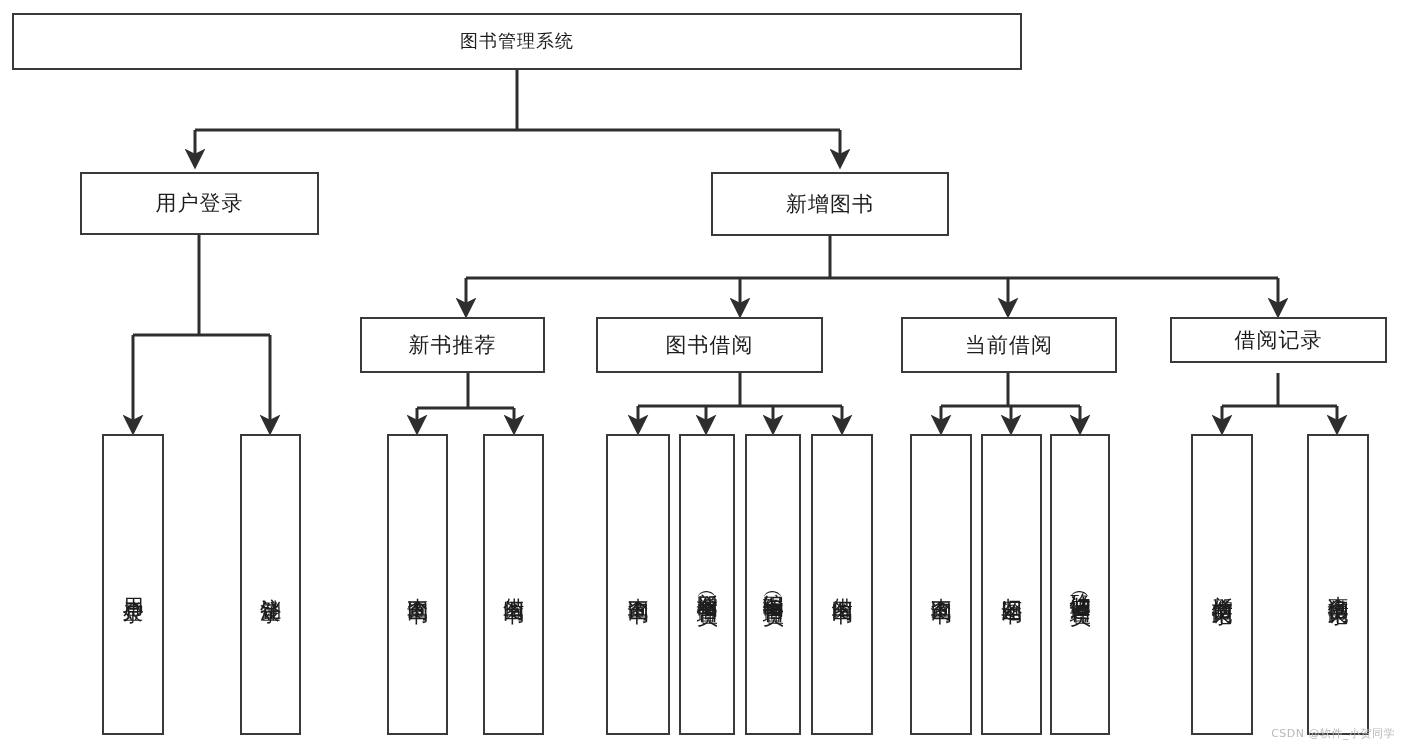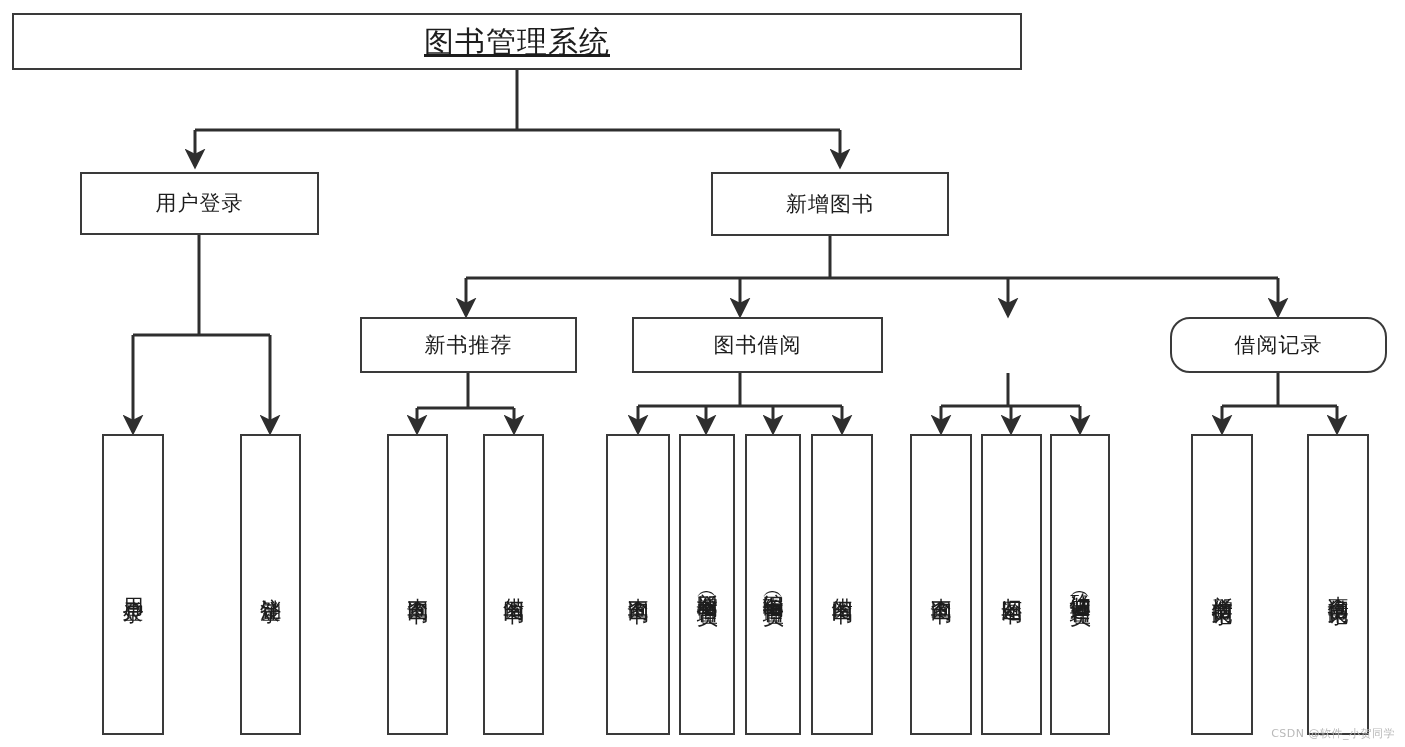--- a/index.html
+++ b/index.html
@@ -33,21 +33,21 @@
     text-align:center;
   }
   .node .label{
     font-size:21px;
     line-height:1.25;
     letter-spacing:1px;
     color:#1d1d1d;
     white-space:nowrap;
   }
   
-  .node.root .label{ font-size:30px;text-decoration:underline; }
+  .node.root .label{ font-size:18px; }
   
   .node.vert{
     align-items:center;
     justify-content:center;
     padding:4px 0;
   }
   .node.vert .label{
     writing-mode:vertical-rl;
     text-orientation:upright;
     font-size:21px;
@@ -127,30 +127,33 @@
   </div>
 
   <div class="node" style="left:80px; top:172px; width:239px; height:63px;">
     <span class="label">用户登录</span>
   </div>
 
   <div class="node" style="left:711px; top:172px; width:238px; height:64px;">
     <span class="label">新增图书</span>
   </div>
 
-  <div class="node" style="left:360px; top:317px; width:217px; height:56px;">
+  <div class="node" style="left:360px; top:317px; width:185px; height:56px;">
     <span class="label">新书推荐</span>
   </div>
 
-  <div class="node" style="left:632px; top:317px; width:251px; height:56px;align-items:center;">
+  <div class="node" style="left:596px; top:317px; width:227px; height:56px;align-items:center;">
     <span class="label">图书借阅</span>
   </div>
 
-
-  <div class="node" style="left:1170px; top:317px; width:217px; height:56px;border-radius:20px;">
+  <div class="node" style="left:901px; top:317px; width:216px; height:56px;">
+    <span class="label">当前借阅</span>
+  </div>
+
+  <div class="node" style="left:1170px; top:317px; width:217px; height:46px;">
     <span class="label">借阅记录</span>
   </div>
 
   <div class="node vert" style="left:102px; top:434px; width:62px; height:301px;">
     <span class="label">用户登录</span>
   </div>
 
   <div class="node vert" style="left:240px; top:434px; width:61px; height:301px;">
     <span class="label">注销登录</span>
   </div>

